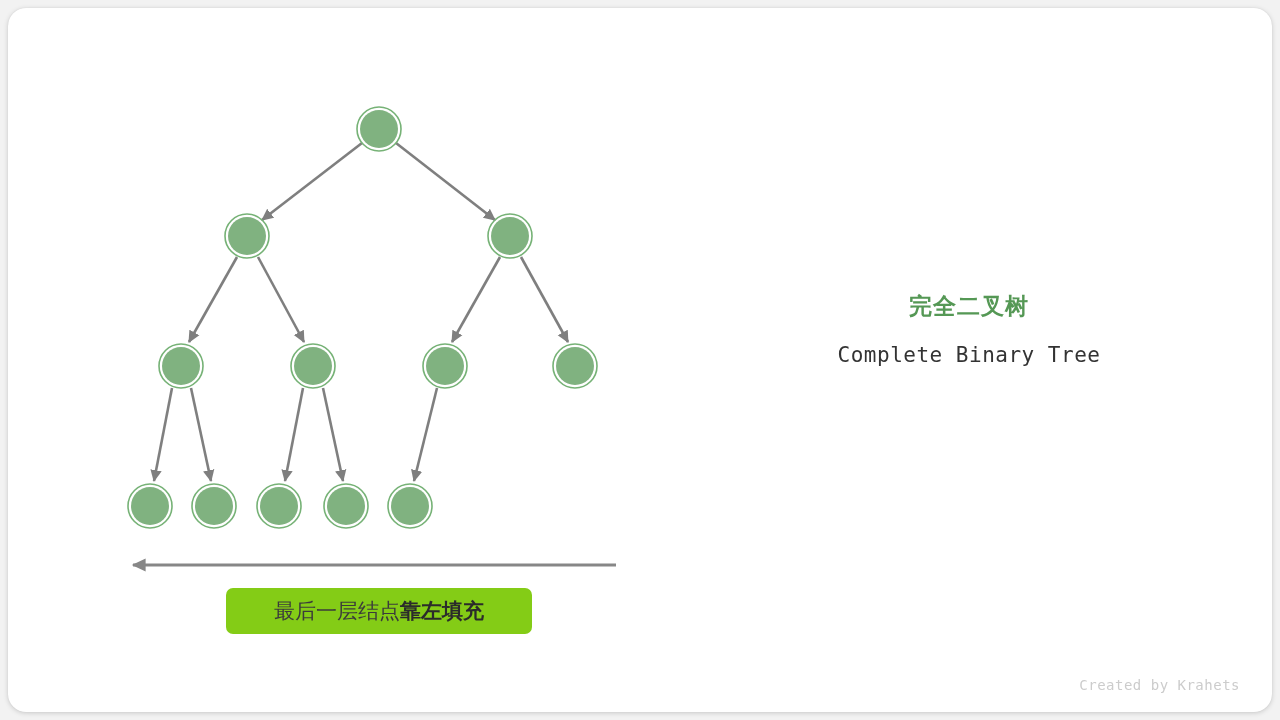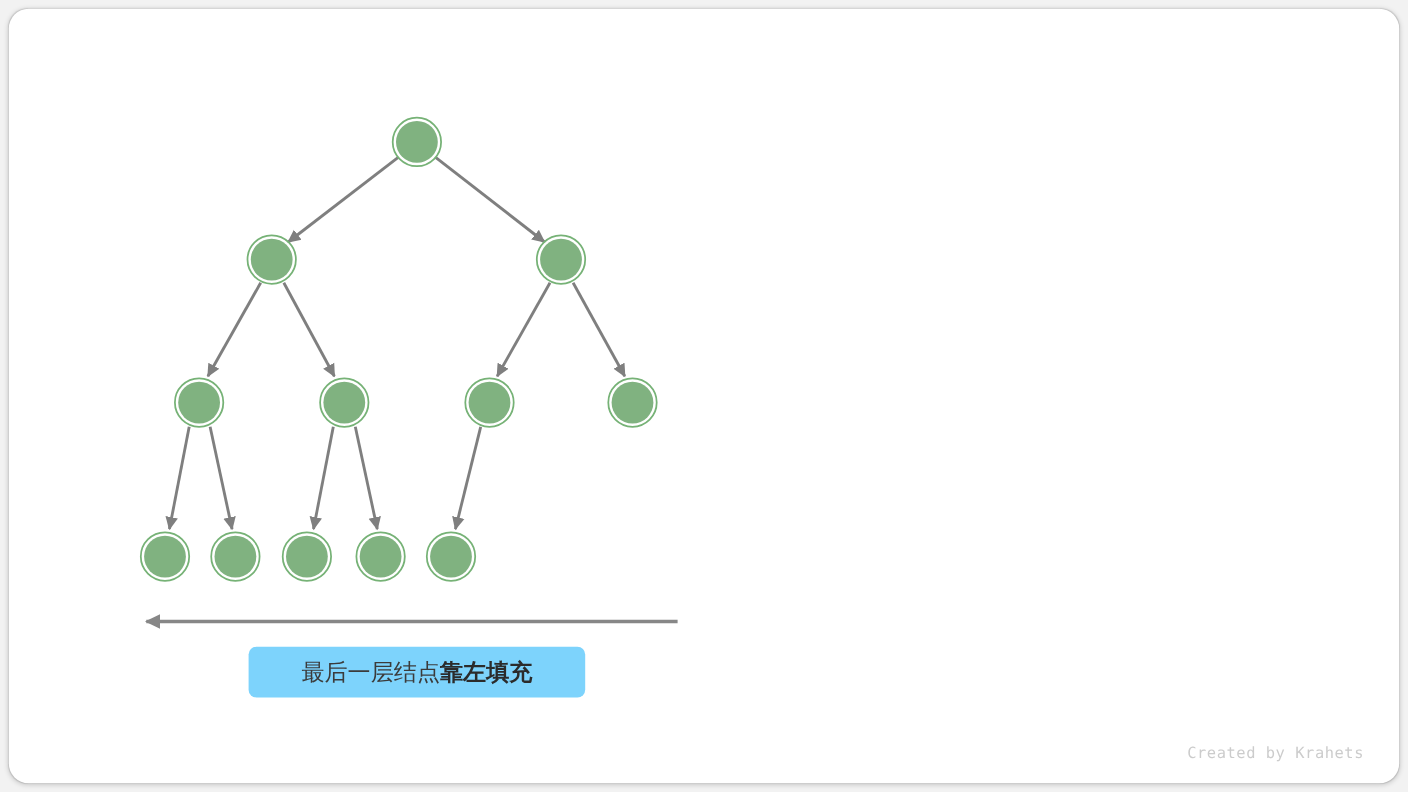--- a/index.html
+++ b/index.html
@@ -67,21 +67,21 @@
     line-height: 1.3;
   }
 
   
   .note-pill {
     position: absolute;
     left: 226px;
     top: 588px;
     width: 306px;
     height: 46px;
-    background: #7dd3fc;
+    background: #84cc16;
     border-radius: 7px;
     display: flex;
     align-items: center;
     justify-content: center;
     box-sizing: border-box;
   }
   .note-text {
     font-family: "Liberation Sans", "DejaVu Sans", sans-serif;
     font-size: 21px;
     color: #3b3b3b;
@@ -192,16 +192,20 @@
 
     <g>
       <line x1="616" y1="565" x2="133" y2="565" stroke="#878787" stroke-width="3" marker-end="url(#arrowhead-left)"></line>
     </g>
   </svg>
 
   <div class="note-pill">
     <div class="note-text"><span>最后一层结点</span><span class="em">靠左填充</span></div>
   </div>
 
+  <div class="caption">
+    <div class="caption-title">完全二叉树</div>
+    <div class="caption-subtitle">Complete Binary Tree</div>
+  </div>
 
   <div class="credit">Created by Krahets</div>
 
 </div>
 
 </body></html>

